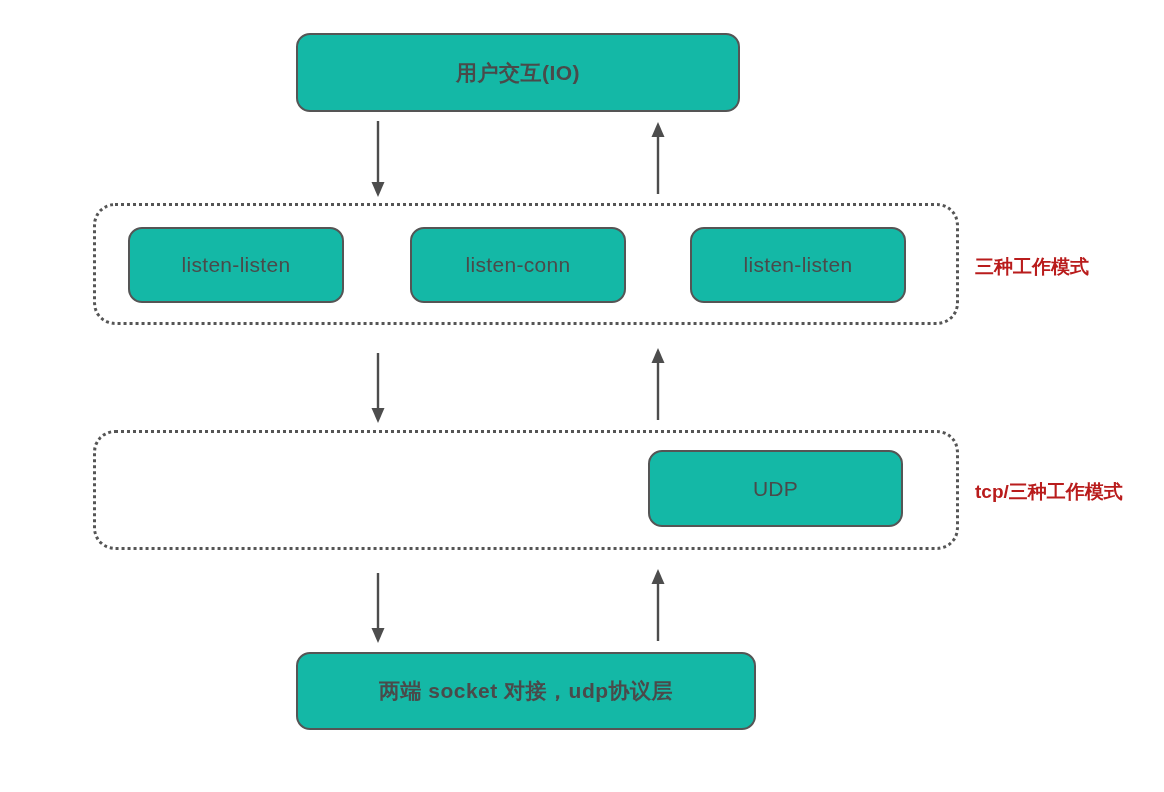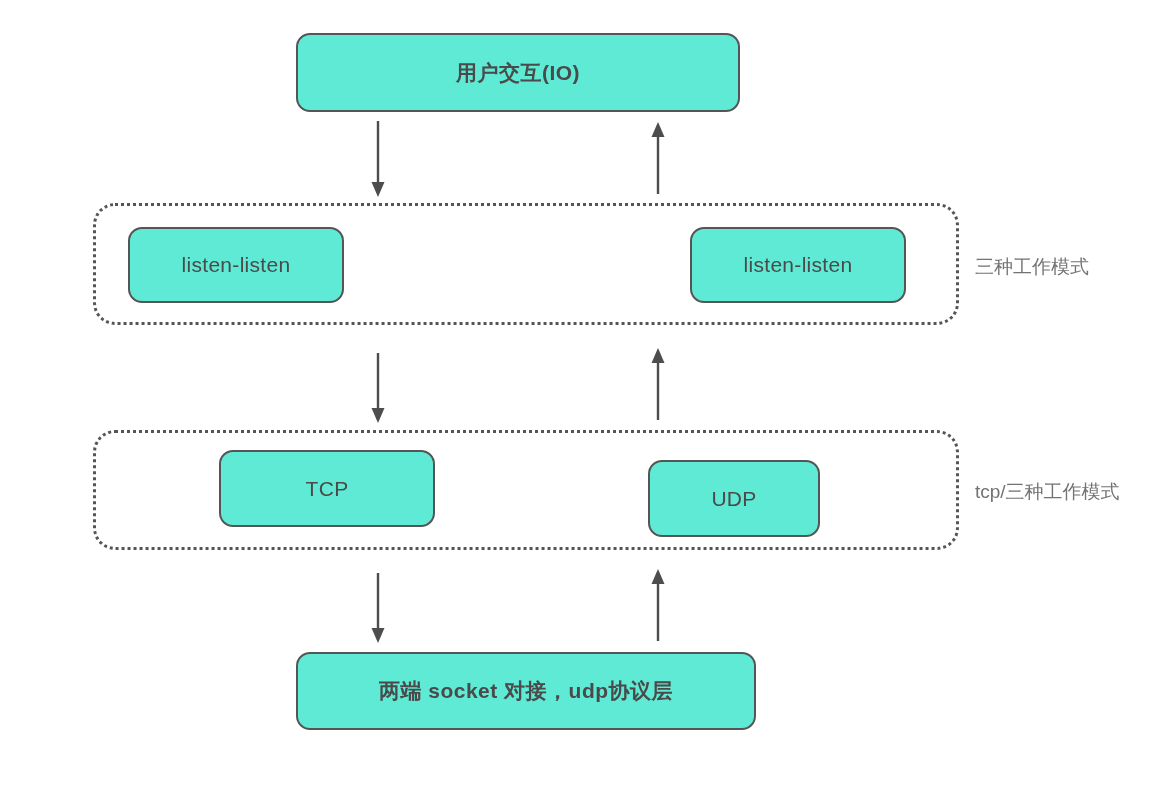--- a/index.html
+++ b/index.html
@@ -22,21 +22,21 @@
     top: 0; left: 0;
     width: 1164px;
     height: 792px;
   }
 
   
   .node-box {
     position: absolute;
     border: 2.5px solid #555555;
     border-radius: 14px;
-    background: #5eead4;
+    background: #14b8a6;
     display: flex;
     align-items: center;
     justify-content: center;
     text-align: center;
     line-height: 1.3;
   }
   .node-label {
     font-size: 21px;
     font-weight: 400;
     color: #4a4a4a;
@@ -53,23 +53,23 @@
     position: absolute;
     border: 3px dotted #555555;
     border-radius: 22px;
     background: transparent;
   }
 
   
   .side-label {
     position: absolute;
     font-size: 19px;
-    color: #737373;
+    color: #b91c1c;
     white-space: nowrap;
-    font-weight: 400;
+    font-weight: 700;
   }
 
   
   .arrow-svg {
     position: absolute;
     overflow: visible;
   }
   .arrow-line {
     stroke: #4d4d4d;
     stroke-width: 2.4;
@@ -82,21 +82,21 @@
 
   
   #box-user-io      { left:296px; top:33px;  width:444px; height:79px; }
   #group-modes      { left:93px;  top:203px; width:866px; height:122px; }
   #box-mode-1       { left:128px; top:227px; width:216px; height:76px; }
   #box-mode-2       { left:410px; top:227px; width:216px; height:76px; }
   #box-mode-3       { left:690px; top:227px; width:216px; height:76px; }
   #label-modes      { left:975px; top:254px; }
   #group-protocol   { left:93px;  top:430px; width:866px; height:120px; }
   #box-tcp          { left:219px; top:450px; width:216px; height:77px; }
-  #box-udp          { left:648px; top:460px; width:172px; height:77px; }
+  #box-udp          { left:648px; top:450px; width:255px; height:77px; }
   #label-protocol   { left:975px; top:479px; }
   #box-socket       { left:296px; top:652px; width:460px; height:78px; }
 
   #arrows-1 { left:0; top:0; width:1164px; height:792px; }
 </style>
 </head>
 <body>
 
 <div id="diagram-canvas">
 
@@ -136,32 +136,32 @@
   <div class="node-box" id="box-user-io">
     <span class="node-label cjk">用户交互(IO)</span>
   </div>
 
   <div class="group-box" id="group-modes"></div>
 
   <div class="node-box" id="box-mode-1">
     <span class="node-label">listen-listen</span>
   </div>
 
+  <div class="node-box" id="box-mode-2">
+    <span class="node-label">listen-conn</span>
+  </div>
 
   <div class="node-box" id="box-mode-3">
     <span class="node-label">listen-listen</span>
   </div>
 
   <div class="side-label" id="label-modes">三种工作模式</div>
 
   <div class="group-box" id="group-protocol"></div>
 
-  <div class="node-box" id="box-tcp">
-    <span class="node-label">TCP</span>
-  </div>
 
   <div class="node-box" id="box-udp">
     <span class="node-label">UDP</span>
   </div>
 
   <div class="side-label" id="label-protocol">tcp/三种工作模式</div>
 
   <div class="node-box" id="box-socket">
     <span class="node-label cjk">两端 socket 对接，udp协议层</span>
   </div>

